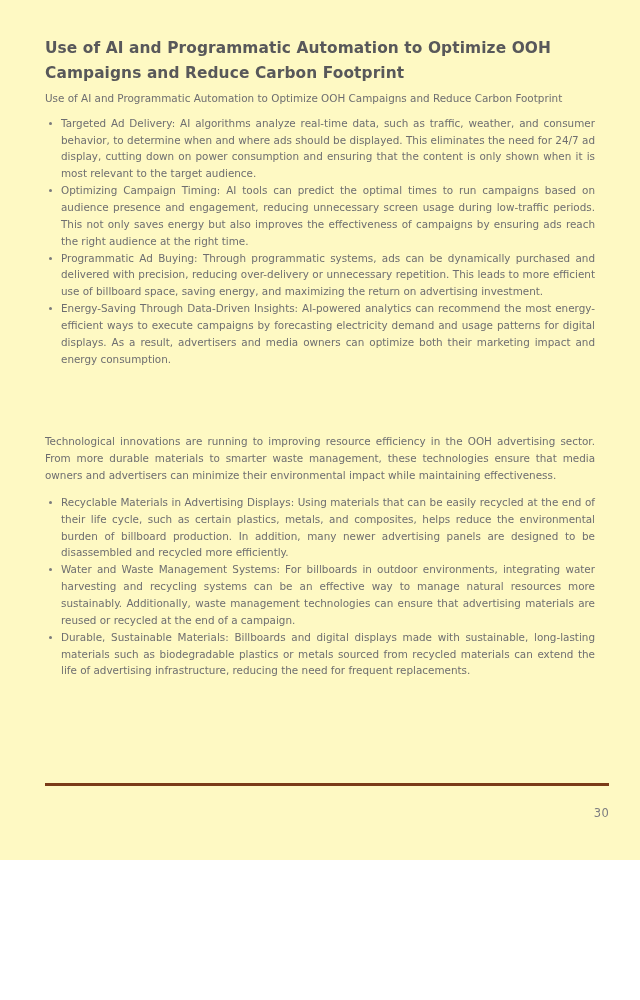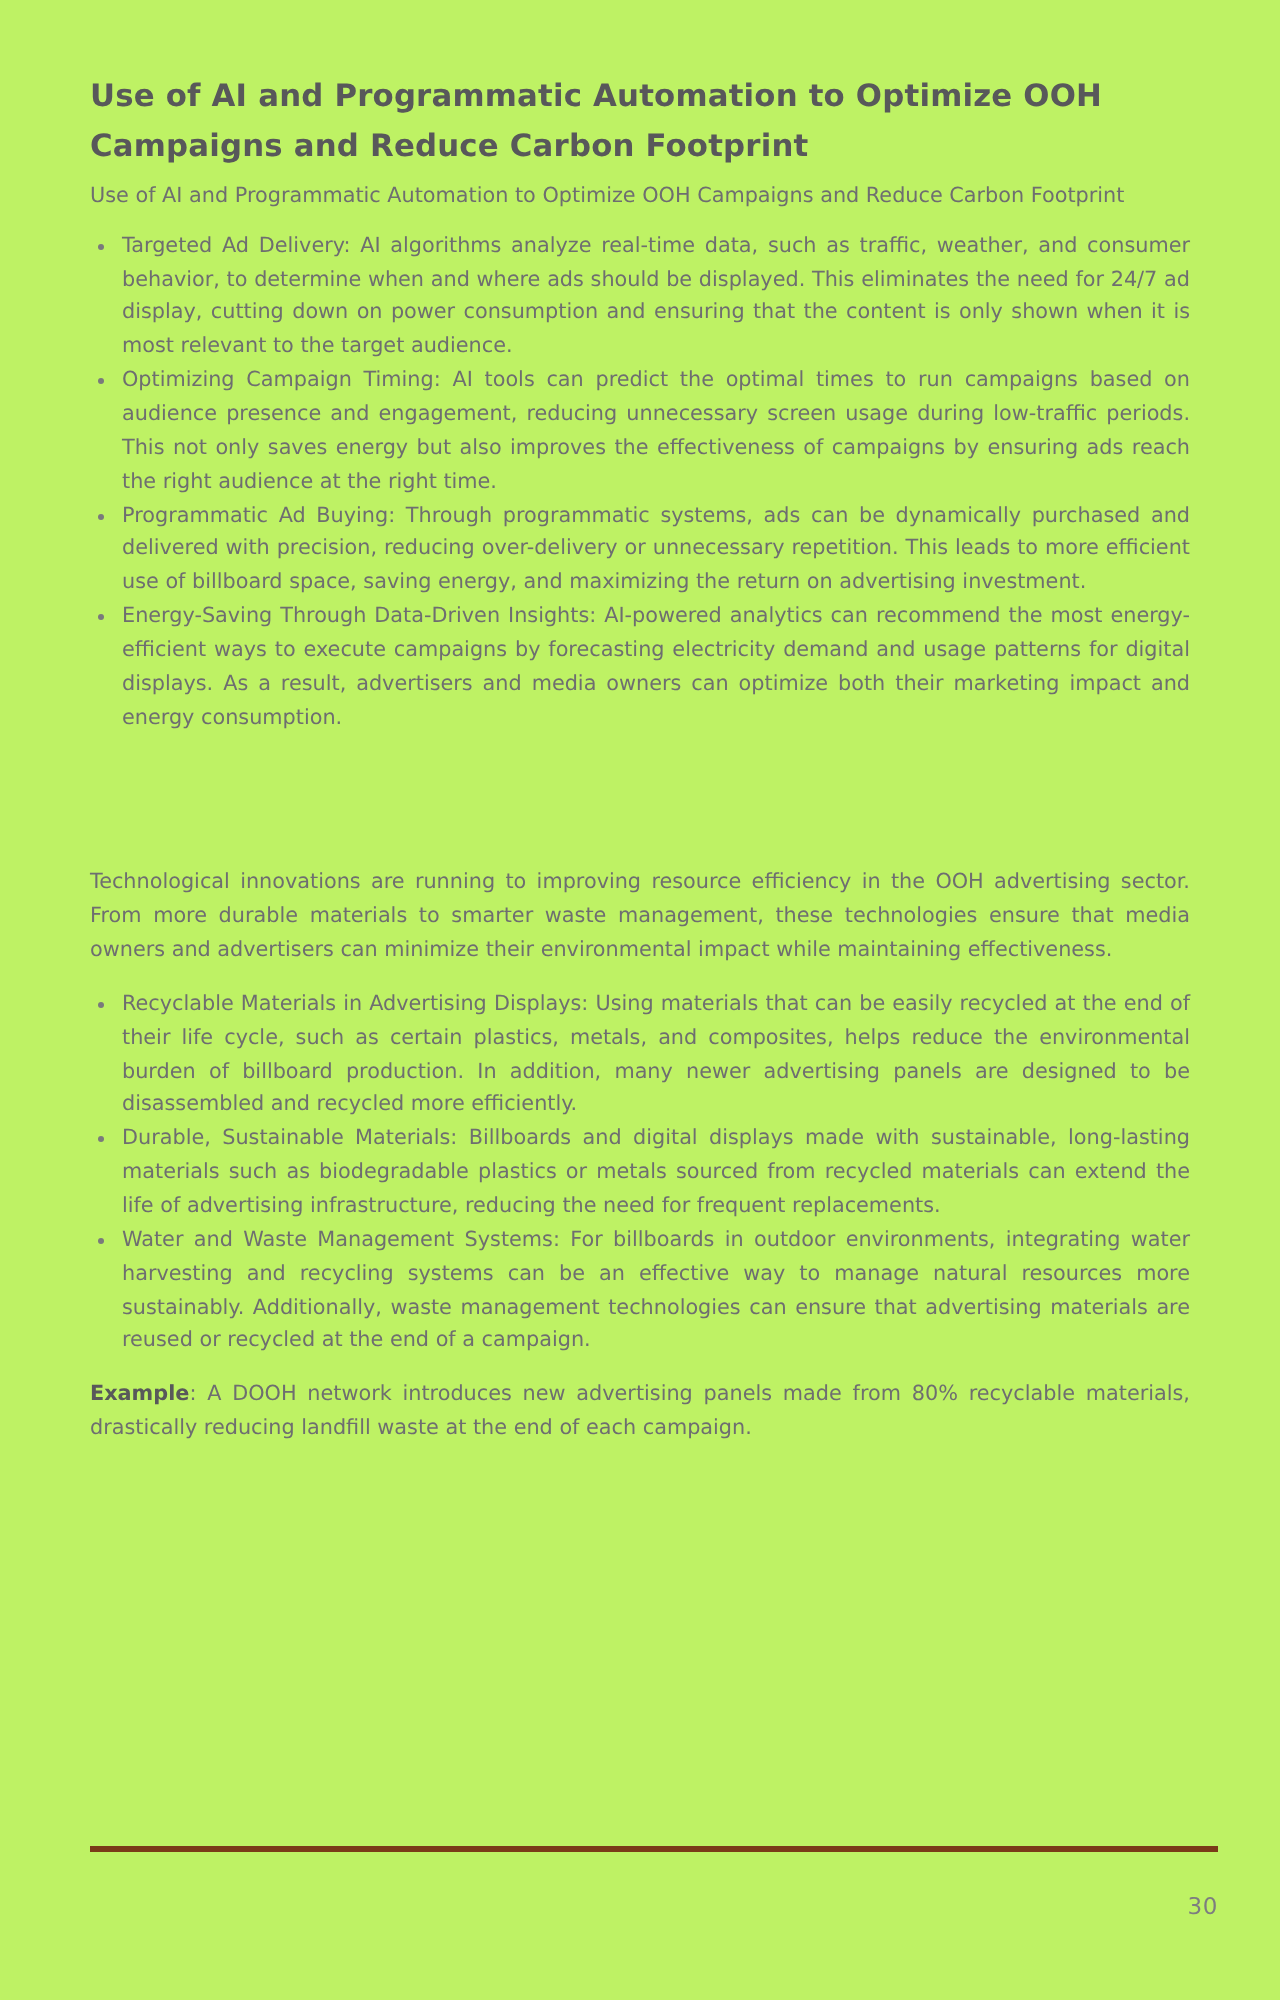--- a/index.html
+++ b/index.html
@@ -13,22 +13,22 @@
     font-family: "DejaVu Sans", sans-serif;
     color: #6a6a6c;
     overflow: hidden;
     position: relative;
   }
   .page {
     position: absolute;
     left: 0;
     top: 0;
     width: 640px;
-    height: 1000px;
-    background: #bef264;
+    height: 860px;
+    background: #fef9c3;
     box-sizing: border-box;
     padding: 0 45px;
   }
   .content {
     padding-top: 36px;
   }
   h1.doc-title {
     font-family: "DejaVu Sans", sans-serif;
     font-size: 15.4px;
     font-weight: bold;
@@ -146,25 +146,24 @@
       <div class="gap-small"></div>
     </div>
 
     <div class="gap-sections"></div>
 
     <div>
       <p class="para">Technological innovations are running to improving resource efficiency in the OOH advertising sector. From more durable materials to smarter waste management, these technologies ensure that media owners and advertisers can minimize their environmental impact while maintaining effectiveness.</p>
       <div class="gap-small"></div>
       <ul class="bullets">
         <li>Recyclable Materials in Advertising Displays: Using materials that can be easily recycled at the end of their life cycle, such as certain plastics, metals, and composites, helps reduce the environmental burden of billboard production. In addition, many newer advertising panels are designed to be disassembled and recycled more efficiently.</li>
+        <li>Water and Waste Management Systems: For billboards in outdoor environments, integrating water harvesting and recycling systems can be an effective way to manage natural resources more sustainably. Additionally, waste management technologies can ensure that advertising materials are reused or recycled at the end of a campaign.</li>
         <li>Durable, Sustainable Materials: Billboards and digital displays made with sustainable, long-lasting materials such as biodegradable plastics or metals sourced from recycled materials can extend the life of advertising infrastructure, reducing the need for frequent replacements.</li>
-        <li>Water and Waste Management Systems: For billboards in outdoor environments, integrating water harvesting and recycling systems can be an effective way to manage natural resources more sustainably. Additionally, waste management technologies can ensure that advertising materials are reused or recycled at the end of a campaign.</li>
       </ul>
       <div class="gap-small"></div>
-      <p class="example-block"><span class="example-label">Example</span><span>: A DOOH network introduces new advertising panels made from 80% recyclable materials, drastically reducing landfill waste at the end of each campaign.</span></p>
     </div>
 
   </div>
 
   <div class="footer">
     <div class="footer-rule"></div>
     <div class="footer-pagenum">30</div>
   </div>
 </div>
 

